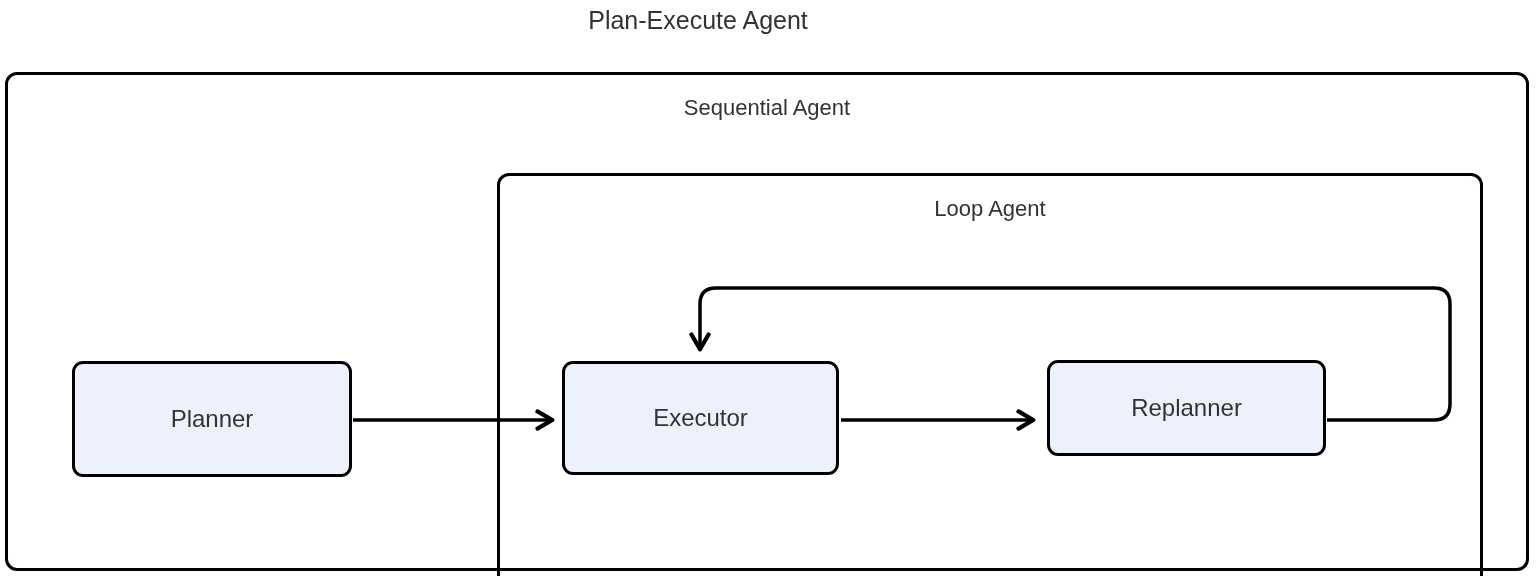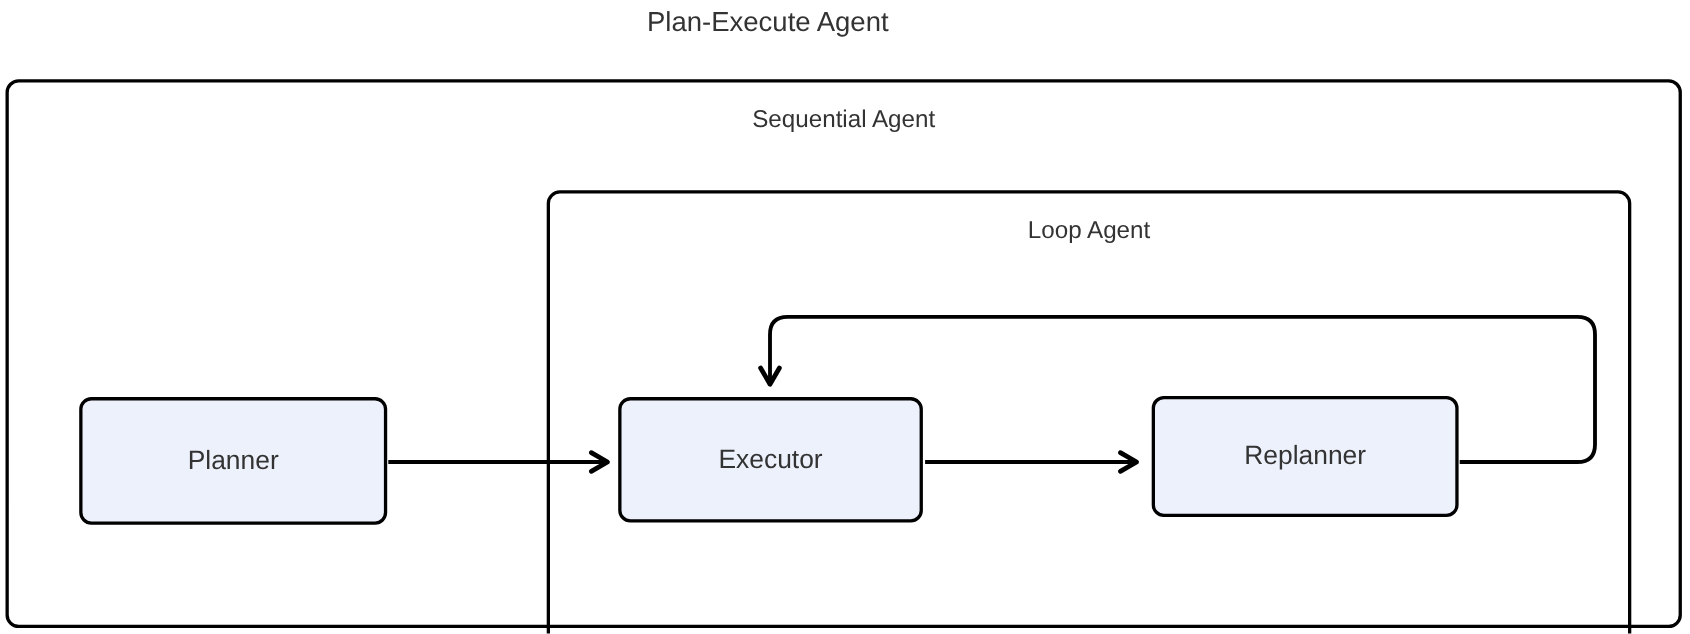--- a/index.html
+++ b/index.html
@@ -31,21 +31,21 @@
 
   .node{
     position:absolute;
     border:3px solid var(--border);border-radius:11px;
     background:var(--node-fill);
     display:flex;align-items:center;justify-content:center;
     font-size:24px;color:var(--text);white-space:nowrap;
   }
   .node-planner{left:72px;top:361px;width:280px;height:116px;}
   .node-executor{left:562px;top:361px;width:277px;height:114px;}
-  .node-replanner{left:1047px;top:360px;width:279px;height:110px;}
+  .node-replanner{left:1047px;top:360px;width:279px;height:96px;}
 
   .edges-layer{
     position:absolute;left:0;top:0;width:1536px;height:576px;
     pointer-events:none;
   }
   .edge{
     fill:none;stroke:var(--border);stroke-width:3.5px;
   }
   .arrowhead{
     fill:none;stroke:var(--border);stroke-width:2.6px;

